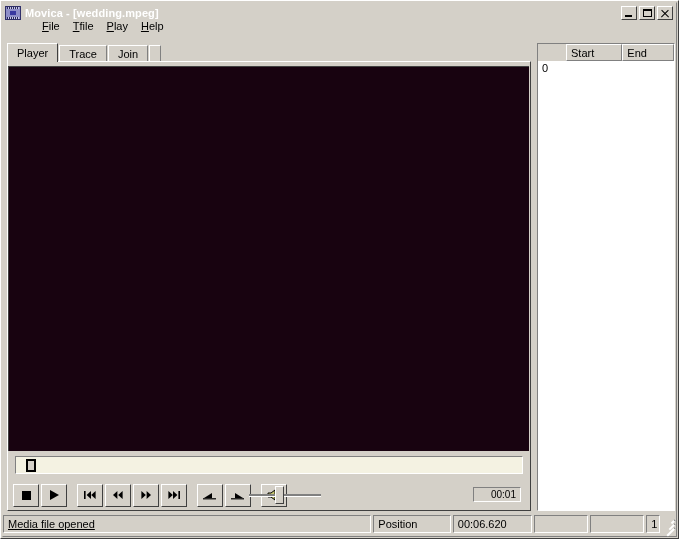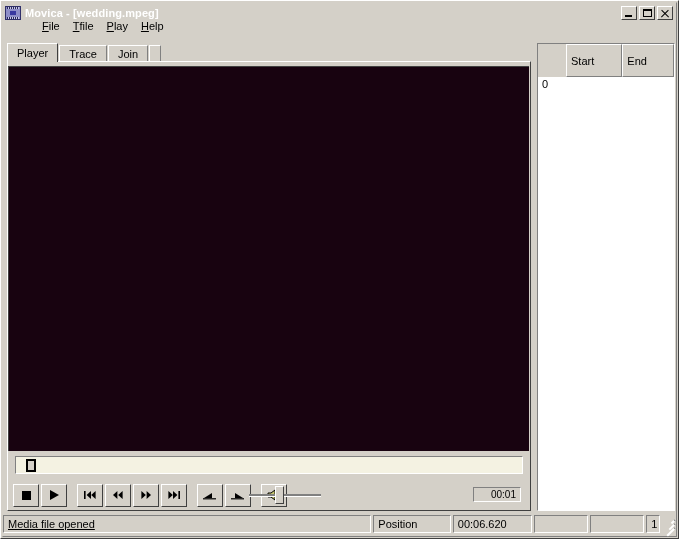--- a/index.html
+++ b/index.html
@@ -335,21 +335,21 @@
     background: #ffffff;
     border-top: 1px solid #808080;
     border-left: 1px solid #808080;
     border-right: 1px solid #ffffff;
     border-bottom: 1px solid #ffffff;
     box-sizing: border-box;
     overflow: hidden;
   }
   .list-header {
     display: flex;
-    height: 33px;
+    height: 17px;
     background: #d4d0c8;
     box-sizing: border-box;
     padding-left: 28px;
   }
   .lh-cell {
     background: #d4d0c8;
     border-top: 1px solid #ffffff;
     border-left: 1px solid #ffffff;
     border-right: 1px solid #808080;
     border-bottom: 1px solid #808080;

